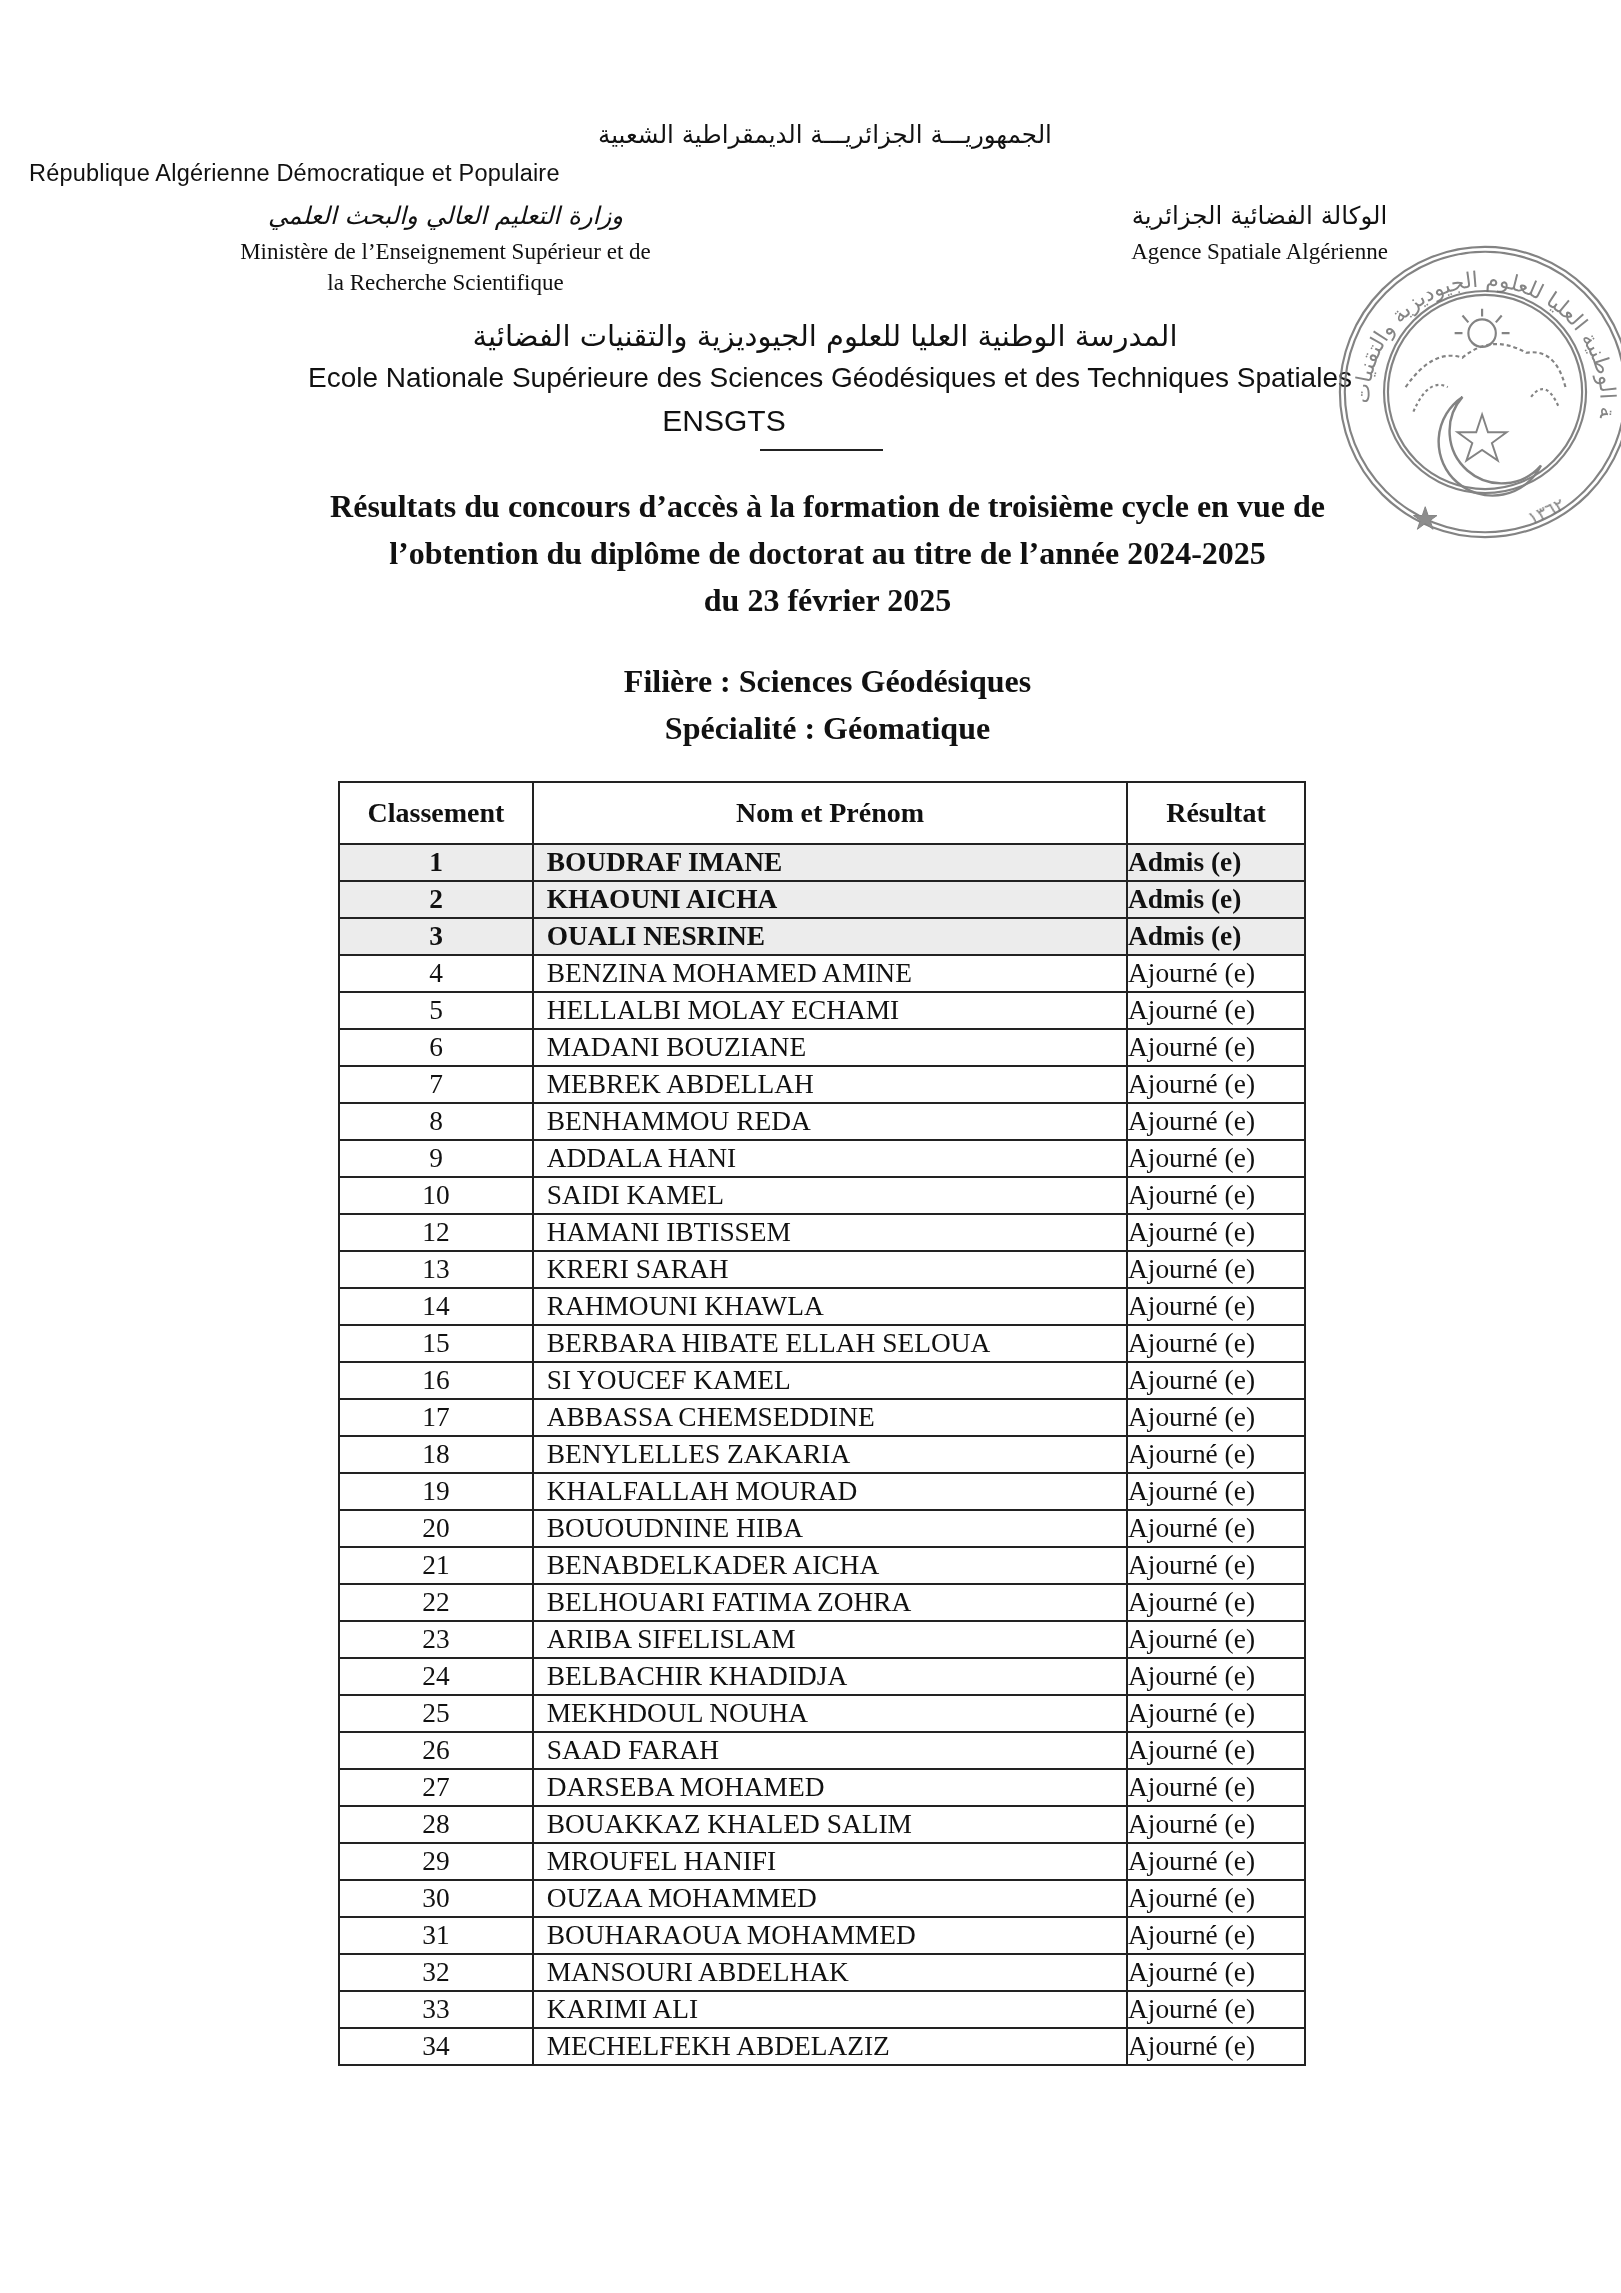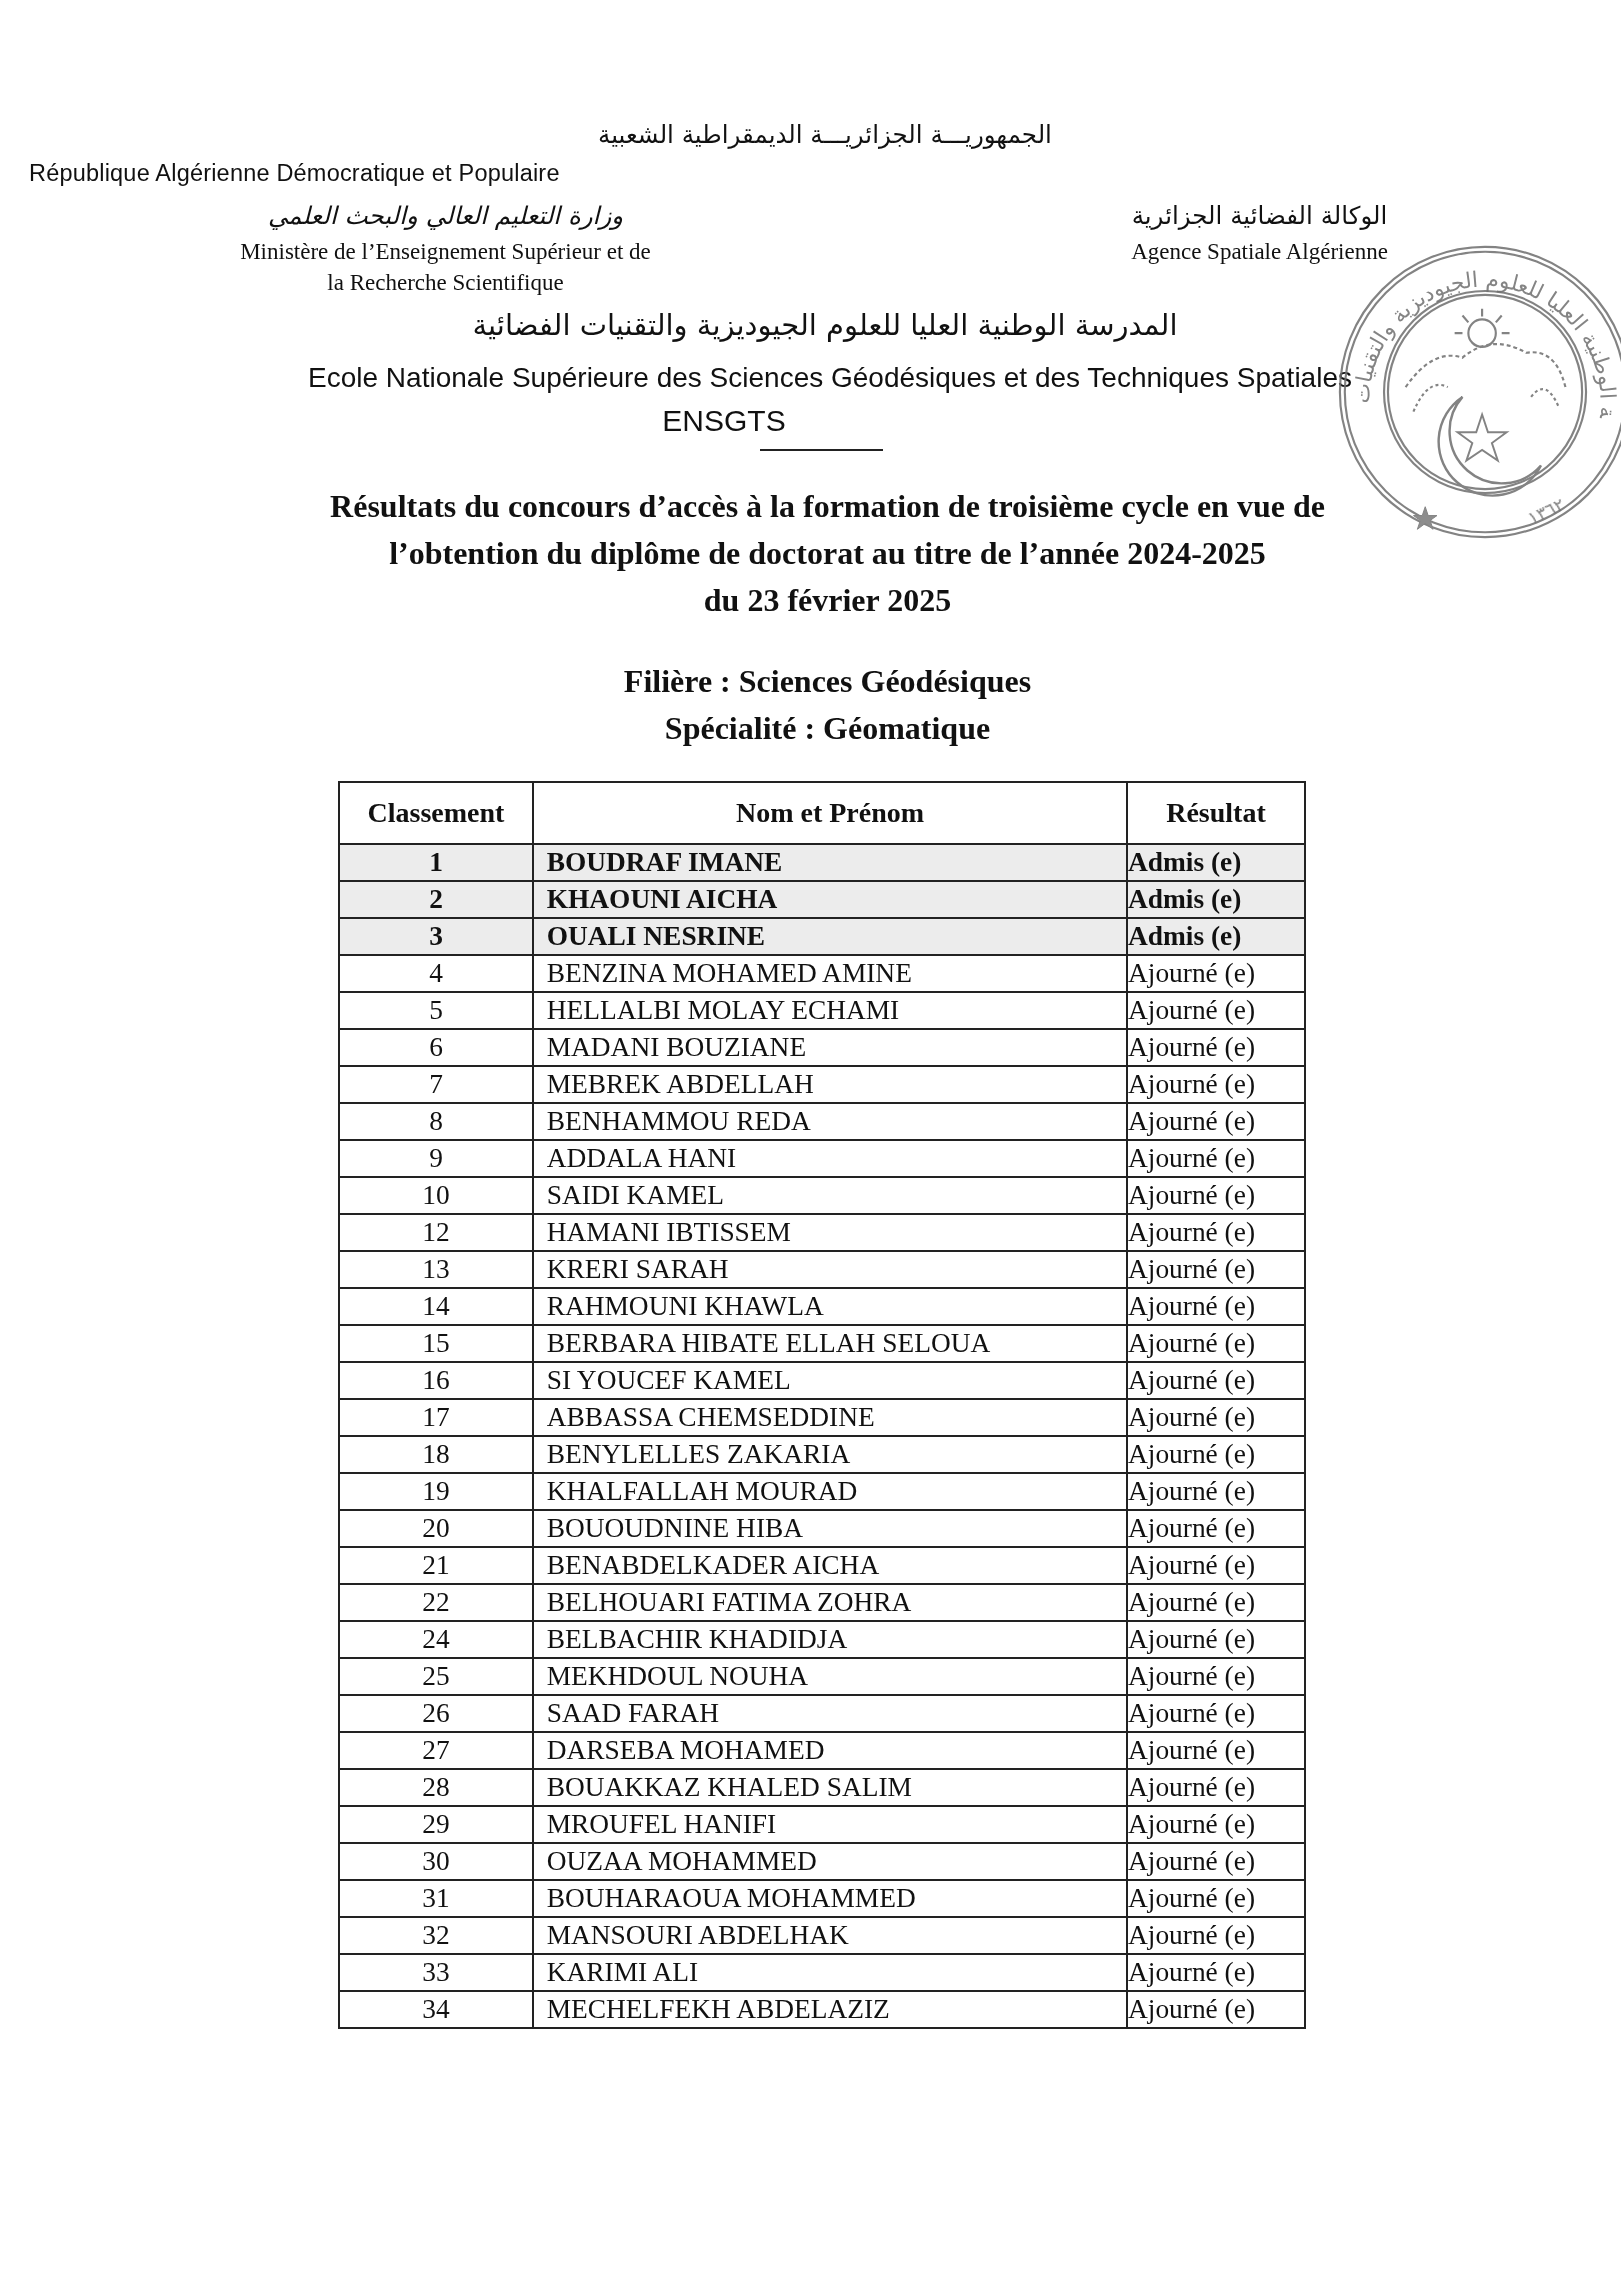--- a/index.html
+++ b/index.html
@@ -14,21 +14,21 @@
 
   .leftblock { left: 176px; width: 539px; text-align: center; }
   #ar-ministry { top: 201px; font-size: 24.5px; font-style: italic; }
   #ministry-1 { top: 239px; font-size: 23px; }
   #ministry-2 { top: 270px; font-size: 23px; }
 
   .rightblock { left: 1088px; width: 343px; text-align: center; }
   #ar-agency { top: 201px; font-size: 24.5px; }
   #agency { top: 239px; font-size: 23px; }
 
-  #ar-school { left: 0; width: 1621px; top: 308px; text-align: center; font-size: 29px; padding-left: 29px; box-sizing: border-box; }
+  #ar-school { left: 0; width: 1621px; top: 319px; text-align: center; font-size: 29px; padding-left: 29px; box-sizing: border-box; }
   #school { left: 0; width: 1621px; top: 362px; text-align: center; font-size: 28px; padding-left: 39px; box-sizing: border-box; }
   #acronym { left: 0; width: 1419px; top: 404px; text-align: center; font-size: 30px; padding-left: 29px; box-sizing: border-box; }
   #acronym-rule { left: 760px; top: 449px; width: 123px; height: 2px; background: #222; }
 
   .title { left: 0; width: 1621px; text-align: center; font-weight: bold; font-size: 32px; padding-left: 34px; box-sizing: border-box; }
   #title-1 { top: 488px; }
   #title-2 { top: 535px; }
   #title-3 { top: 582px; }
   #filiere { top: 663px; }
   #specialite { top: 710px; }
@@ -215,20 +215,25 @@
         <td class="rank">21</td>
         <td class="name">BENABDELKADER AICHA</td>
         <td class="result">Ajourné (e)</td>
       </tr>
       <tr>
         <td class="rank">22</td>
         <td class="name">BELHOUARI FATIMA ZOHRA</td>
         <td class="result">Ajourné (e)</td>
       </tr>
       <tr>
+        <td class="rank">23</td>
+        <td class="name">ARIBA SIFELISLAM</td>
+        <td class="result">Ajourné (e)</td>
+      </tr>
+      <tr>
         <td class="rank">24</td>
         <td class="name">BELBACHIR KHADIDJA</td>
         <td class="result">Ajourné (e)</td>
       </tr>
       <tr>
         <td class="rank">25</td>
         <td class="name">MEKHDOUL NOUHA</td>
         <td class="result">Ajourné (e)</td>
       </tr>
       <tr>

